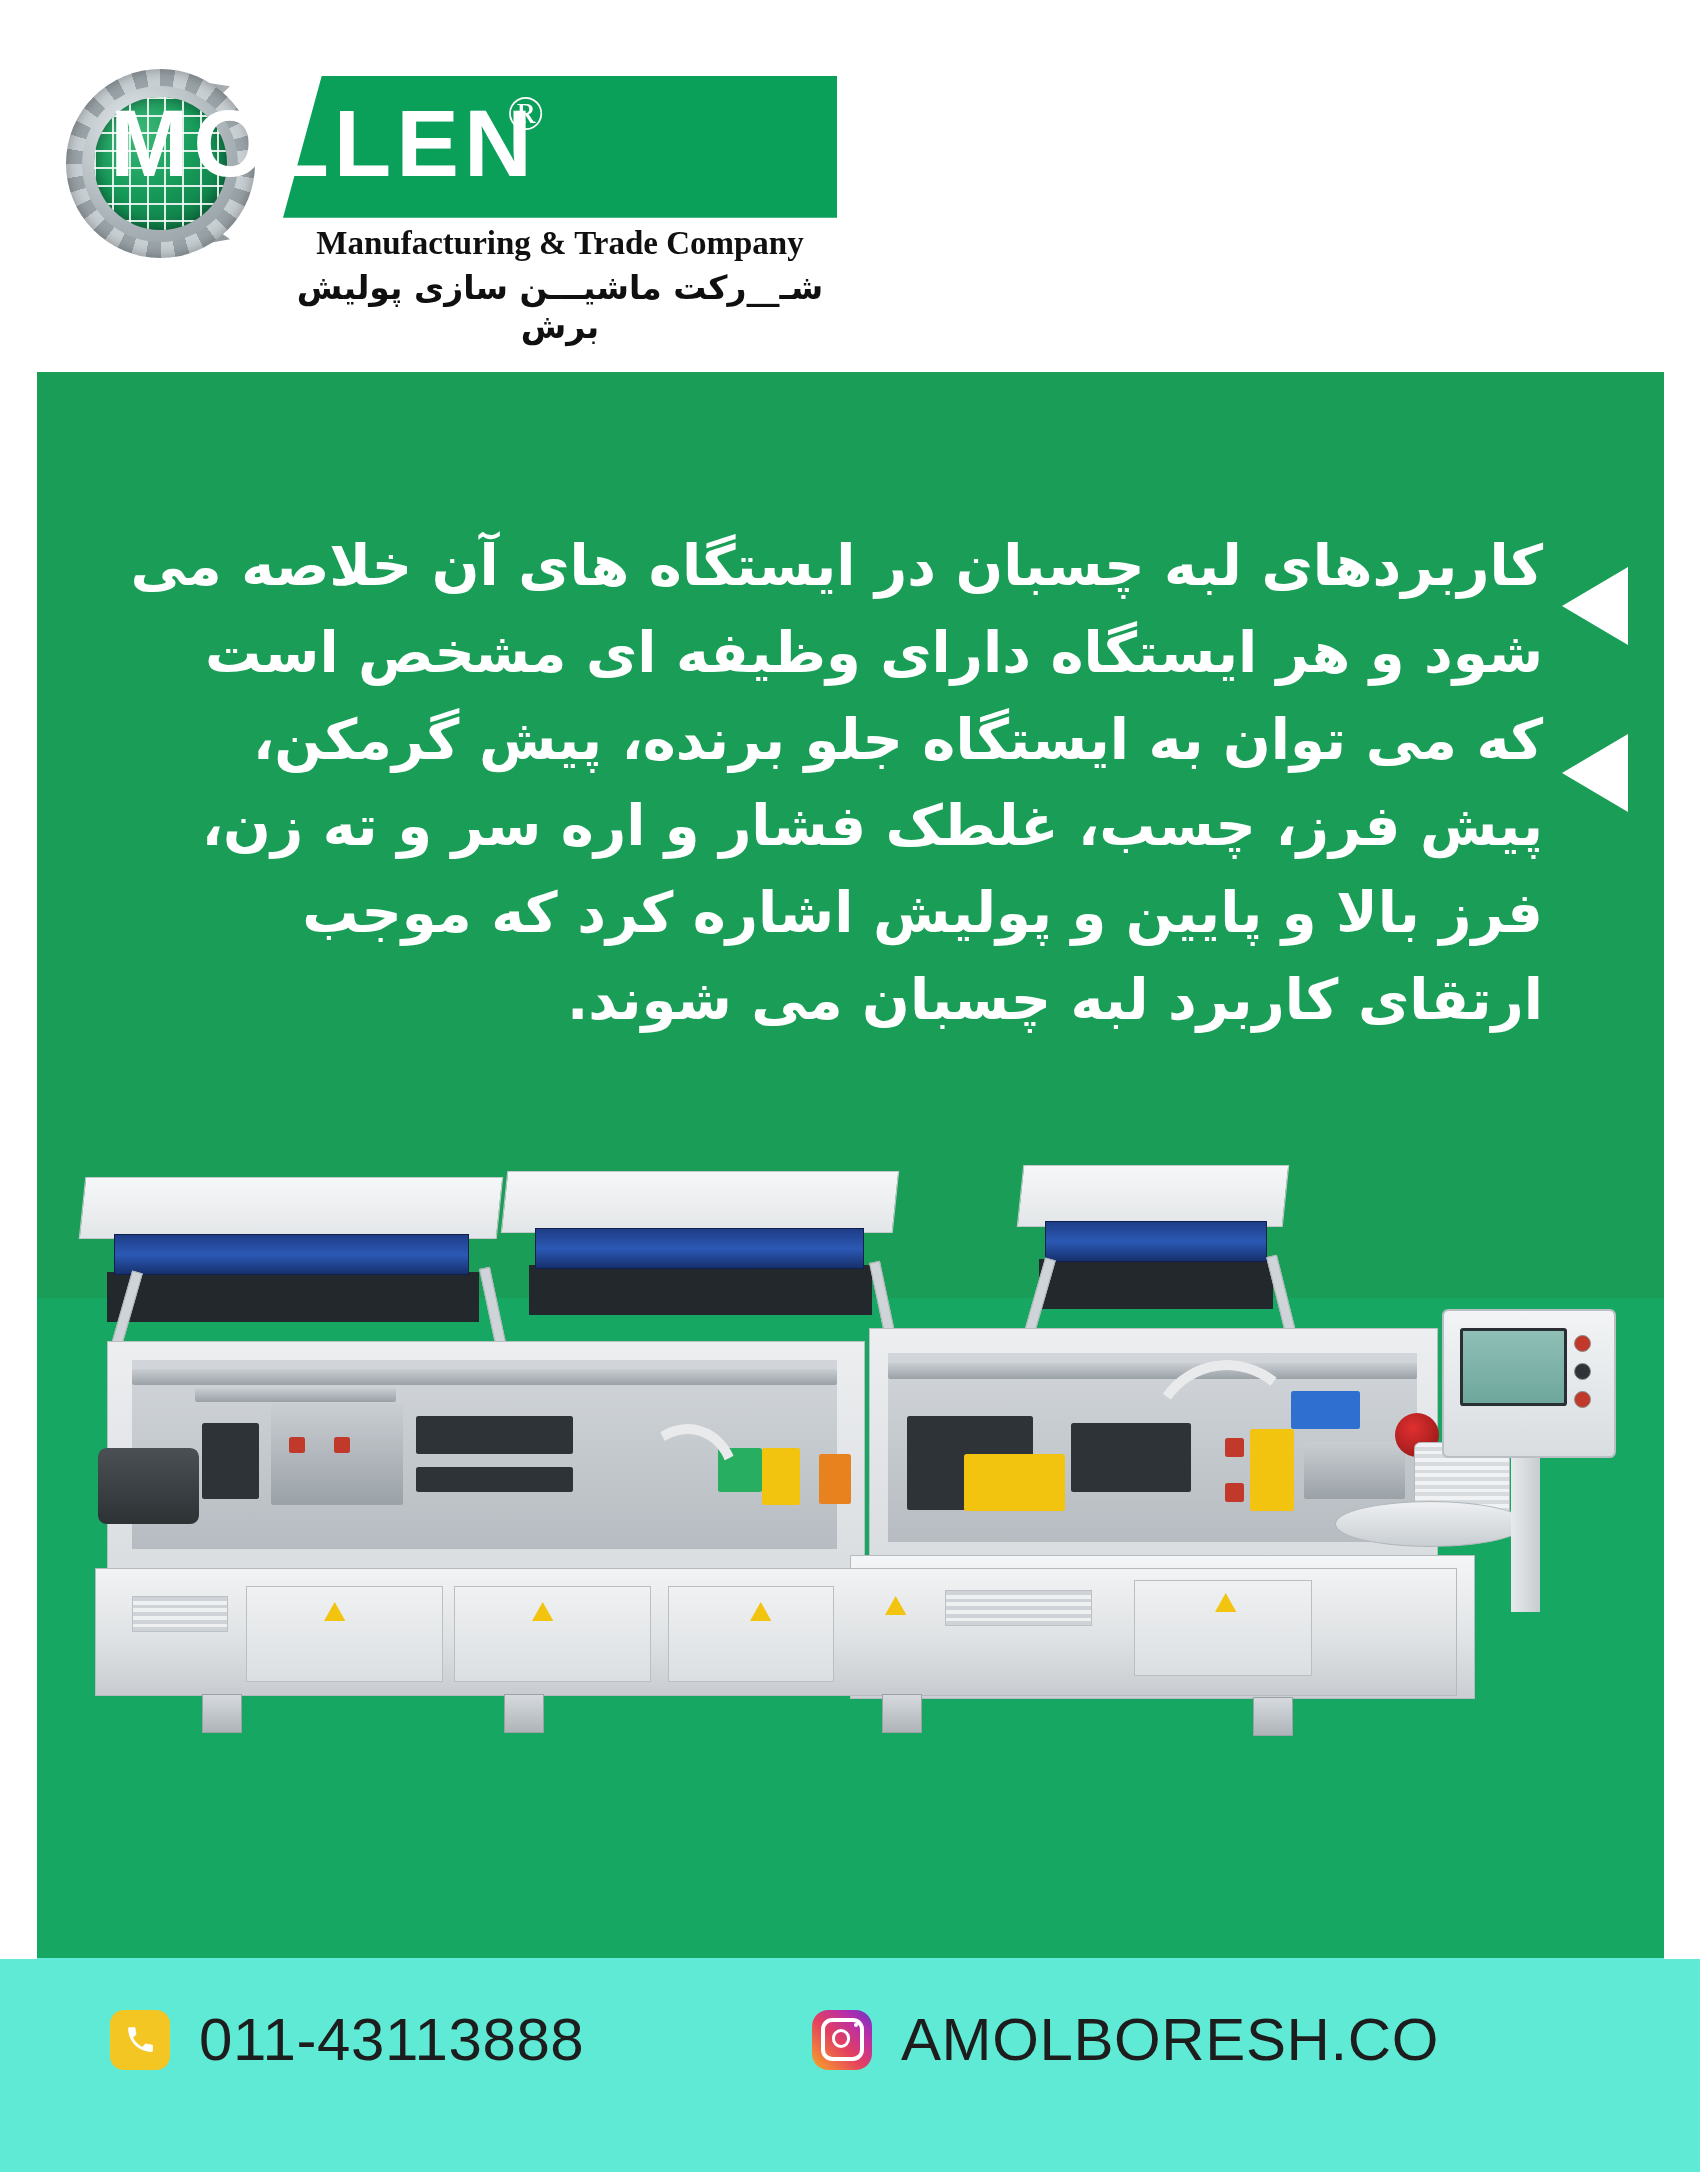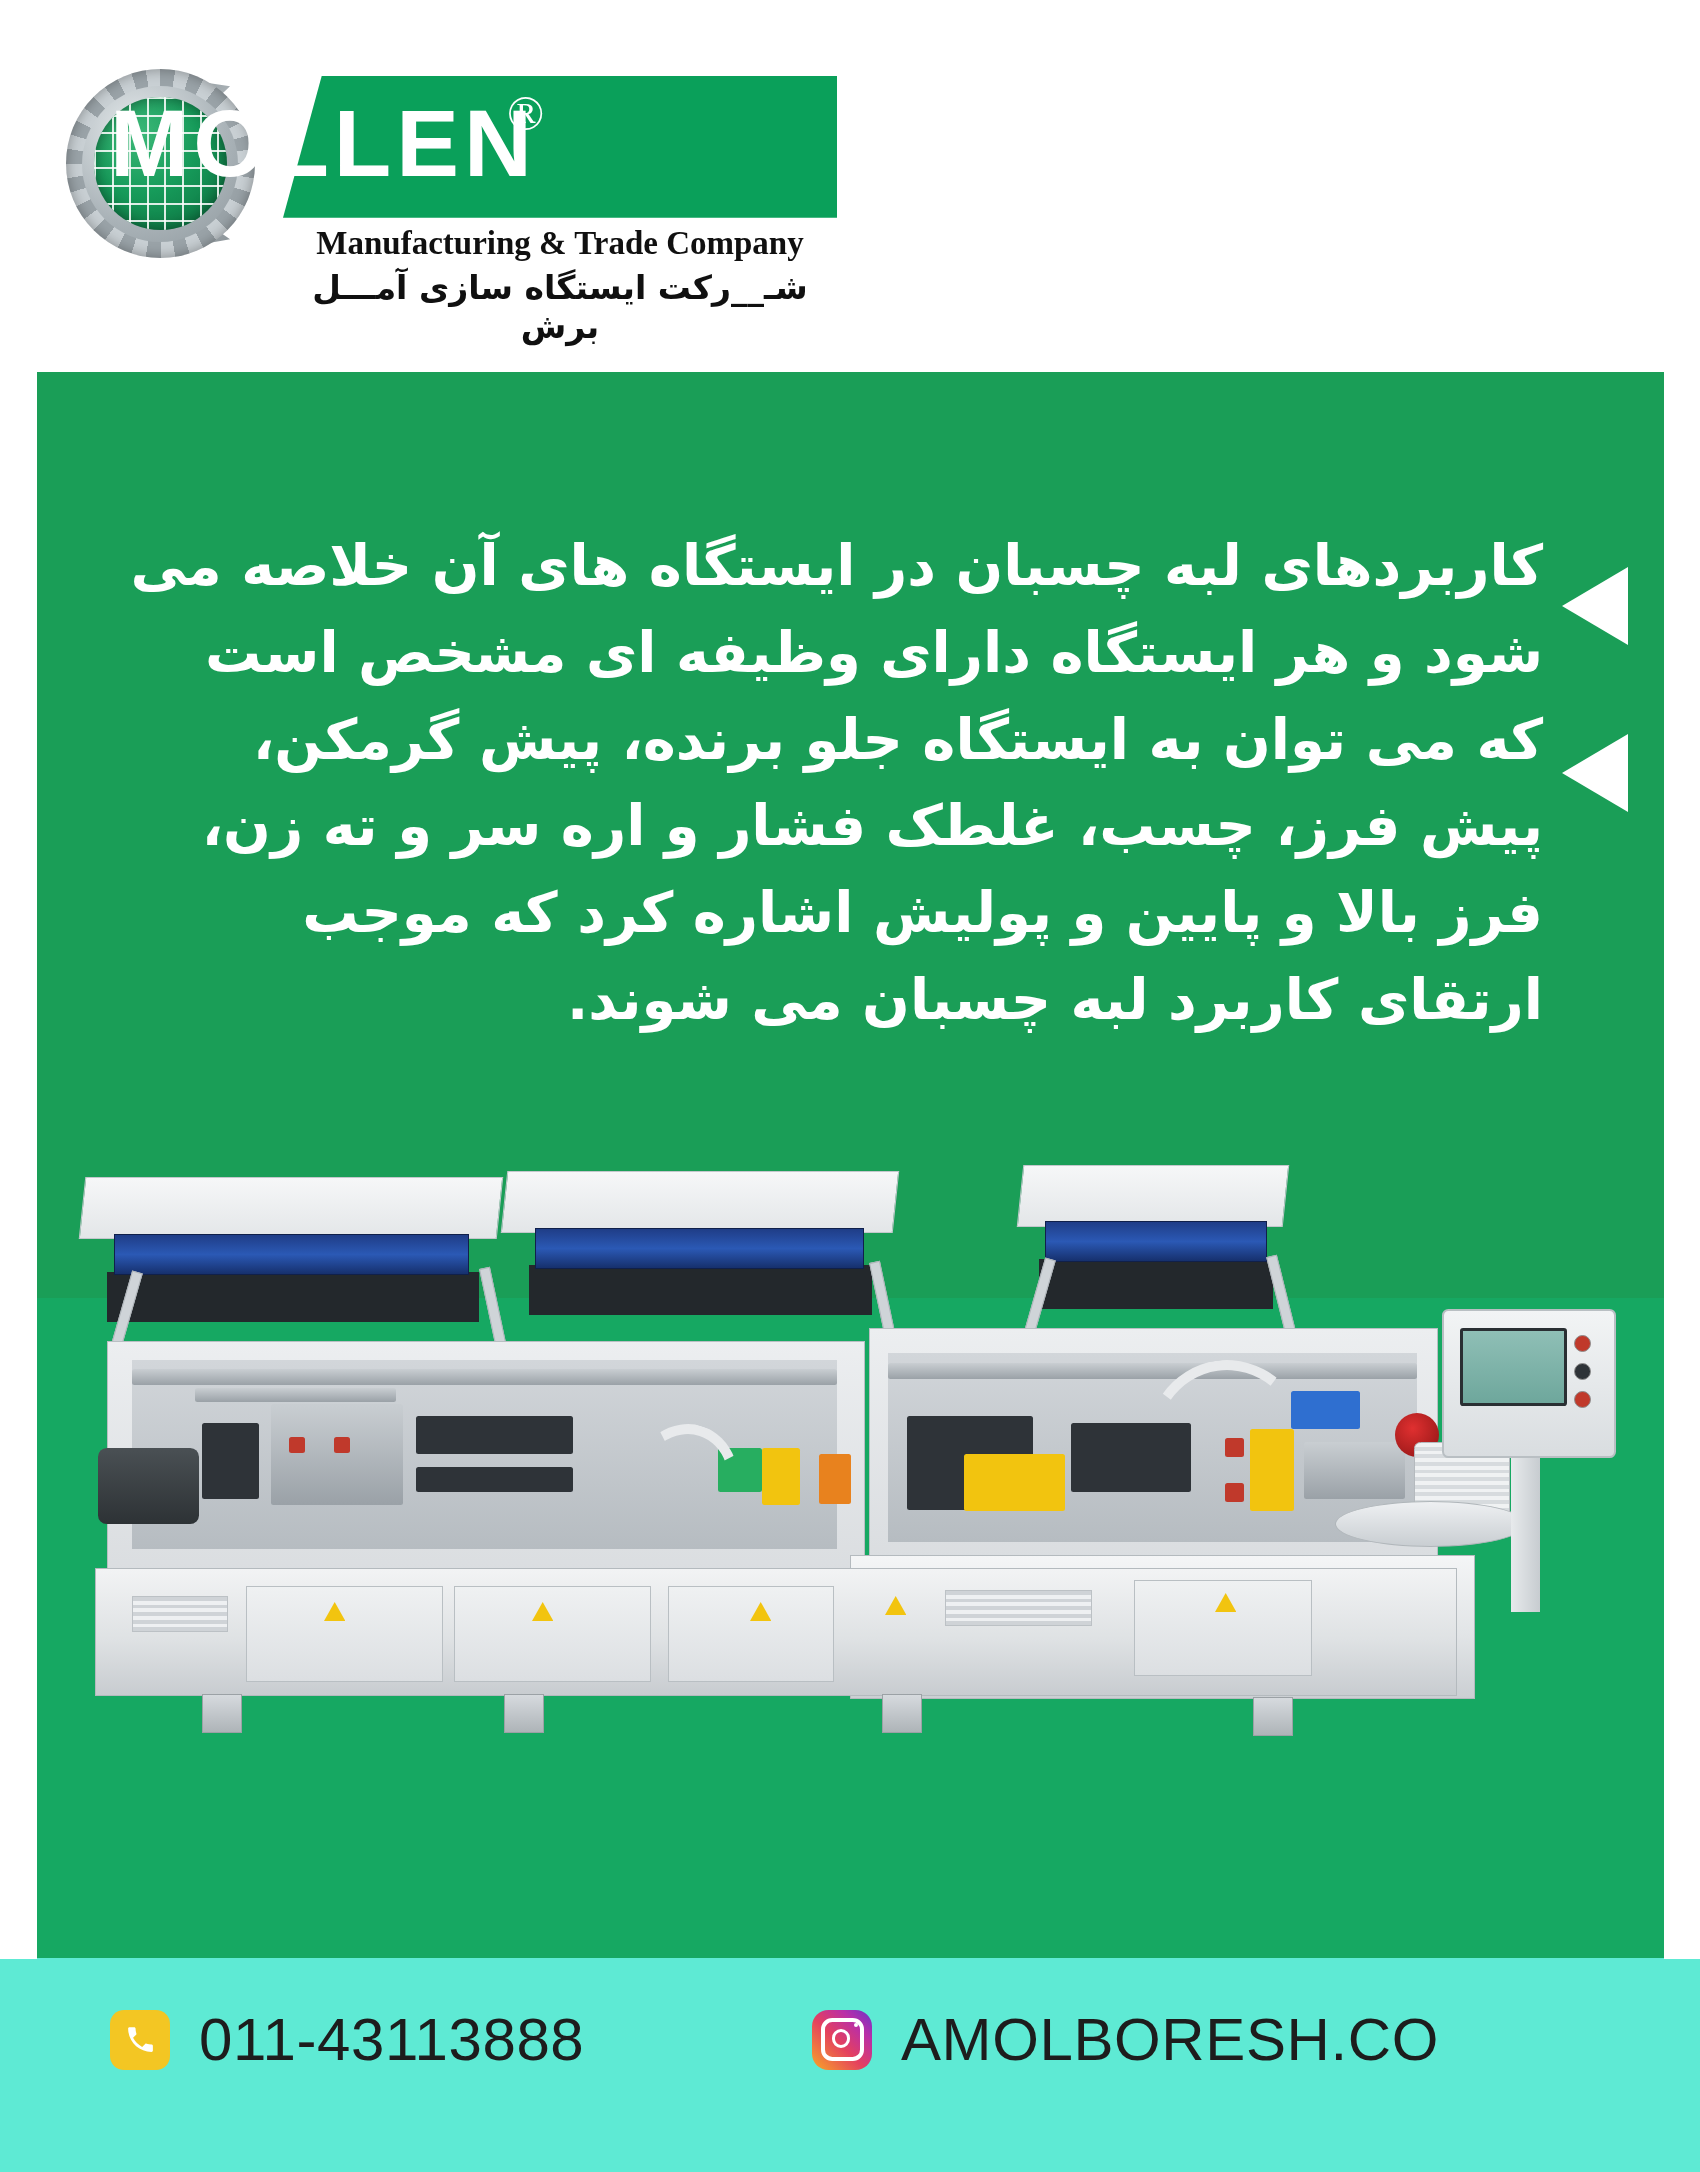--- a/index.html
+++ b/index.html
@@ -489,21 +489,21 @@
         <div class="gear-inner"></div>
       </div>
       <div class="globe"></div>
     </div>
 
     <div class="logo-name-box"></div>
     <div class="logo-name">MOLLEN</div>
     <div class="logo-reg">®</div>
 
     <div class="logo-sub-en">Manufacturing &amp; Trade Company</div>
-    <div class="logo-sub-fa">شـ__رکت ایستگاه سازی آمـــل برش</div>
+    <div class="logo-sub-fa">شـ__رکت ماشیـــن سازی پولیش برش</div>
   </div>
 </div>
 
 <div class="body-green"></div>
 <div class="left-white-strip"></div>
 <div class="right-white-strip"></div>
 
 <div class="text-block">کاربردهای لبه چسبان در ایستگاه های آن خلاصه می شود و هر ایستگاه دارای وظیفه ای مشخص است که می توان به ایستگاه جلو برنده، پیش گرمکن، پیش فرز، چسب، غلطک فشار و اره سر و ته زن، فرز بالا و پایین و پولیش اشاره کرد که موجب ارتقای کاربرد لبه چسبان می شوند.</div>
 
 <div class="arrow arrow-1"></div>

